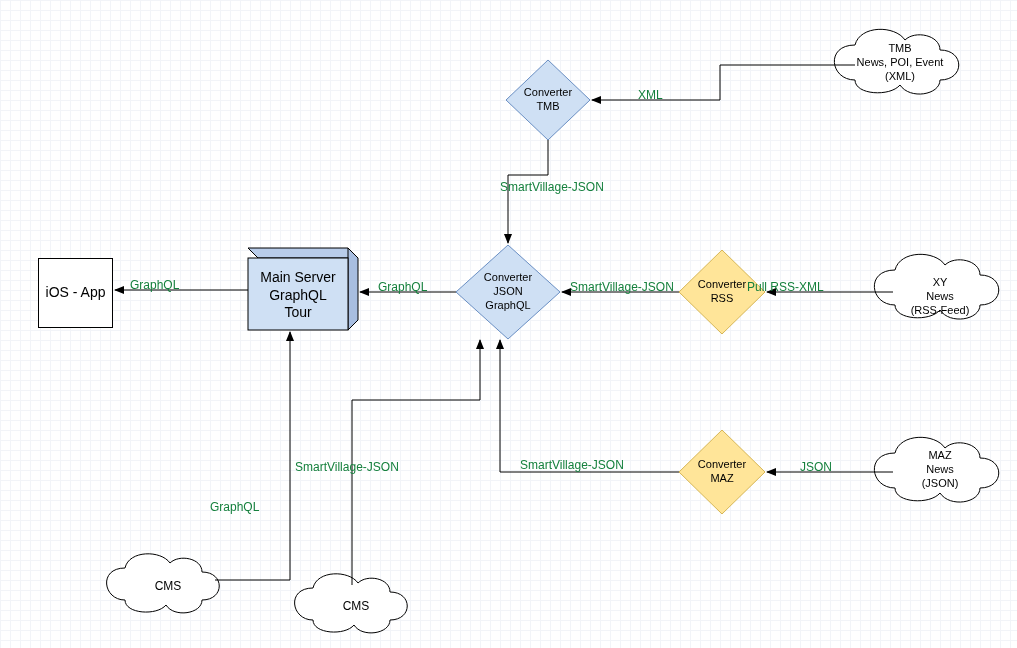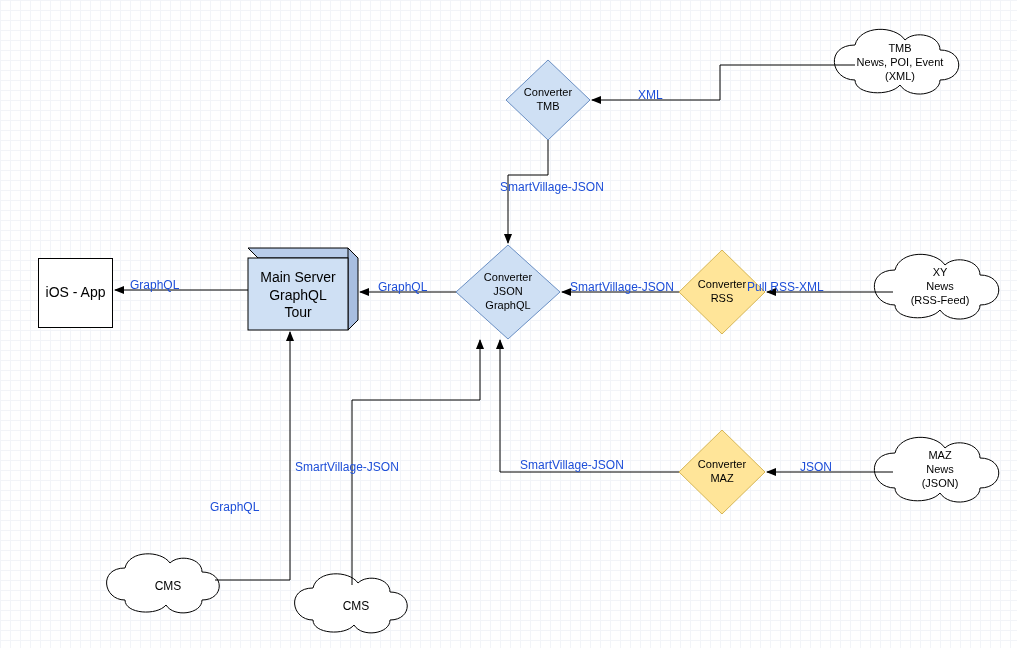--- a/index.html
+++ b/index.html
@@ -45,21 +45,21 @@
     box-sizing: border-box;
   }
   .rect {
     border: 1px solid #000;
     background: #fff;
   }
   .diamond-label { pointer-events: none; white-space: pre; }
   .label {
     position: absolute;
     font-size: 12px;
-    color: #1d4ed8;
+    color: #15803d;
     background: transparent;
   }
 </style>
 </head>
 <body>
 
 <div class="grid"></div>
 
 <svg class="scene" width="1017" height="648" viewBox="0 0 1017 648">
   <defs>
@@ -181,21 +181,21 @@
   <div class="node diamond-label" style="left:682px; top:272px; width:80px; height:40px; font-size:11px;"><span>Converter
 RSS</span></div>
   <div class="node diamond-label" style="left:682px; top:452px; width:80px; height:40px; font-size:11px;"><span>Converter
 MAZ</span></div>
 
   <div class="node" style="left:840px; top:38px; width:120px; height:50px; flex-direction:column; font-size:11px;">
     <span>TMB</span>
     <span>News, POI, Event</span>
     <span>(XML)</span>
   </div>
-  <div class="node" style="left:880px; top:262px; width:120px; height:50px; flex-direction:column; font-size:11px;">
+  <div class="node" style="left:880px; top:272px; width:120px; height:50px; flex-direction:column; font-size:11px;">
     <span>XY</span>
     <span>News</span>
     <span>(RSS-Feed)</span>
   </div>
   <div class="node" style="left:880px; top:445px; width:120px; height:50px; flex-direction:column; font-size:11px;">
     <span>MAZ</span>
     <span>News</span>
     <span>(JSON)</span>
   </div>
   <div class="node" style="left:118px; top:572px; width:100px; height:28px; font-size:12px;">

